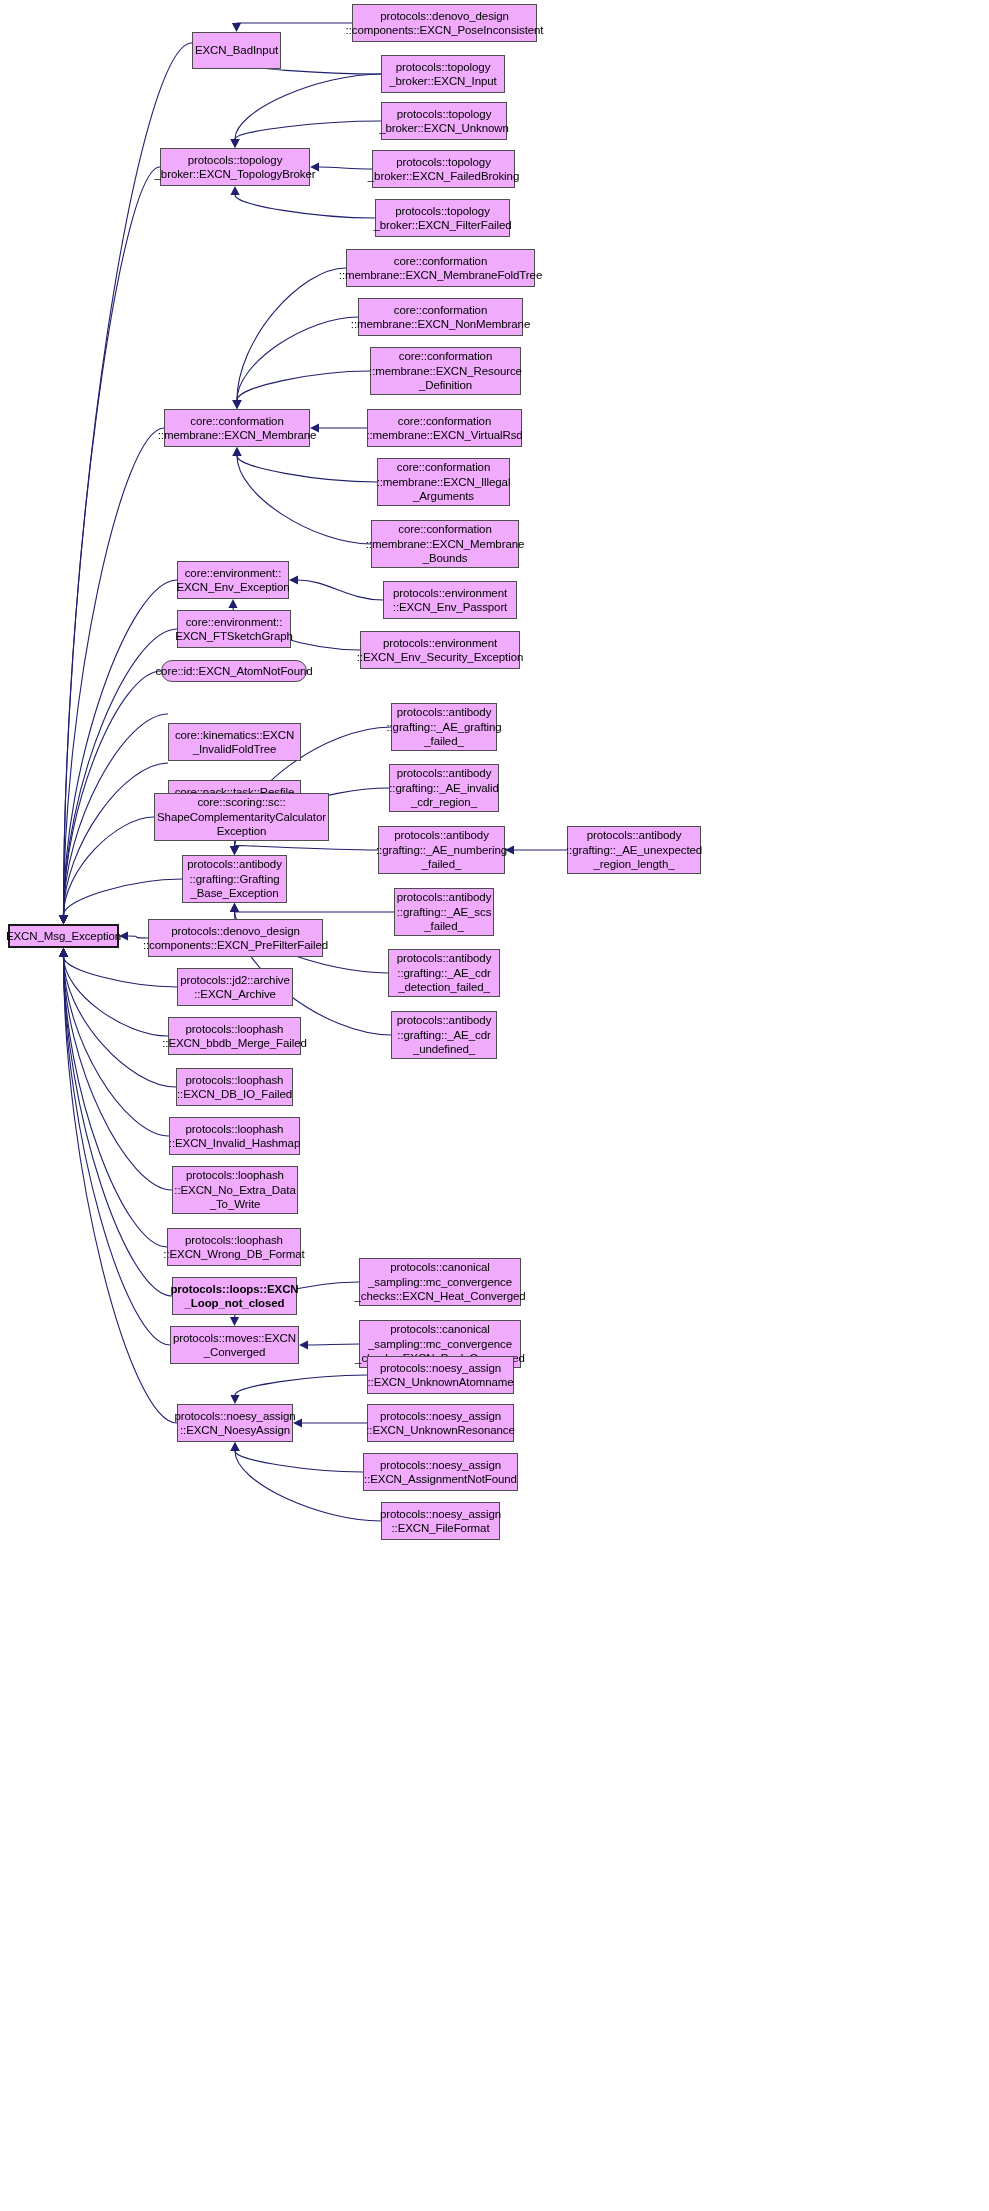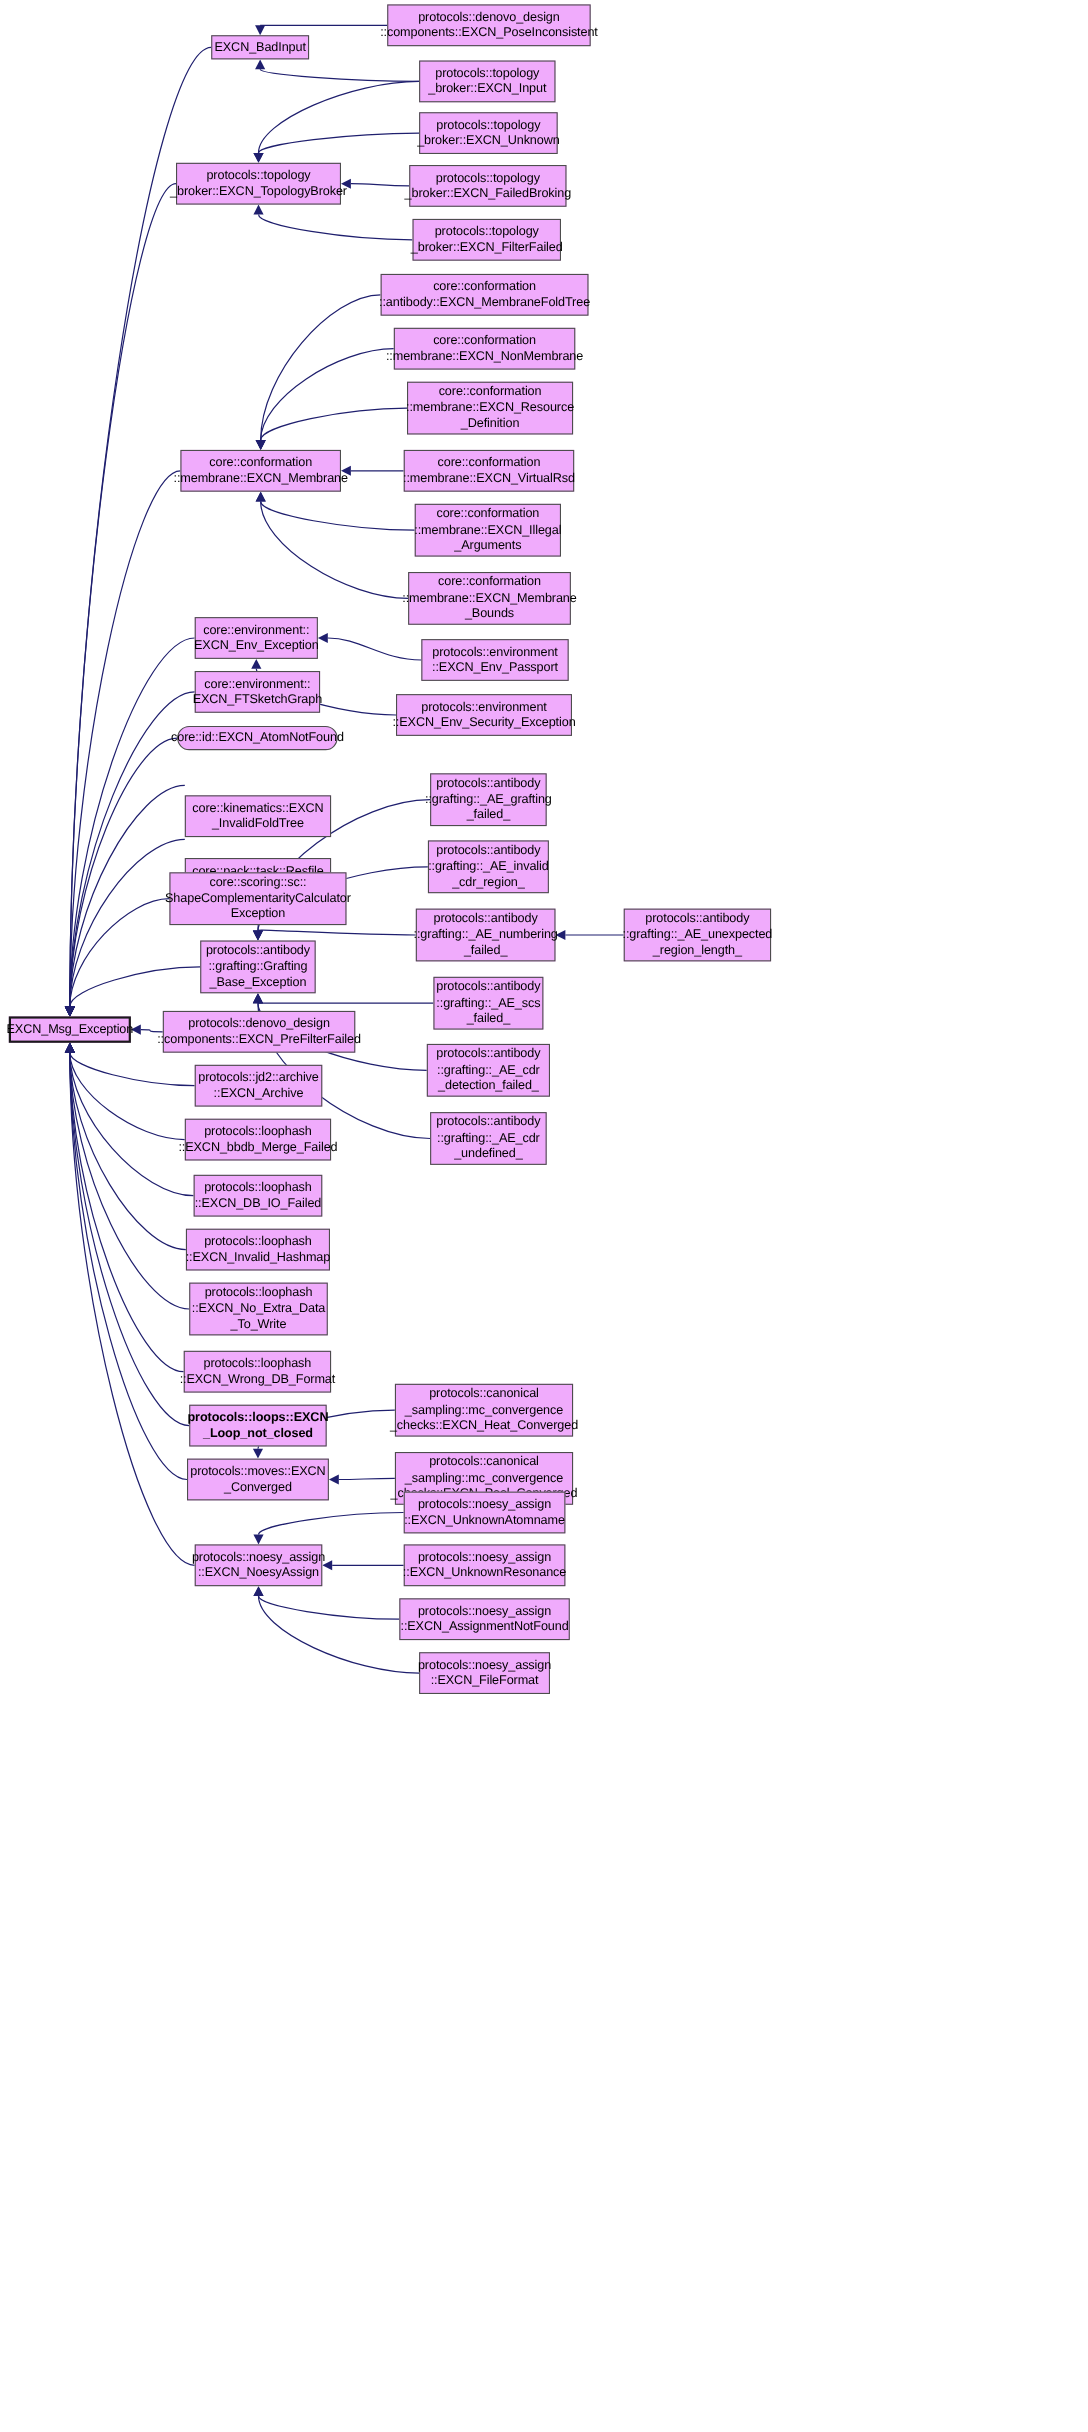--- a/index.html
+++ b/index.html
@@ -145,21 +145,21 @@
         <polygon points="63.5,948 68.1,957 58.9,957"></polygon>
         <path d="M 177 1423 C 129.32999999999998 1423, 63.5 1166.7, 63.5 957"></path>
       </g>
   </svg>
 
   <div class="node" style="left:352px;top:4px;width:185px;height:38px;">
     <span>protocols::denovo_design</span>
     <span>::components::EXCN_PoseInconsistent</span>
   </div>
 
-  <div class="node" style="left:192px;top:32px;width:89px;height:22px;">
+  <div class="node" style="left:192px;top:32px;width:89px;height:37px;">
     <span>EXCN_BadInput</span>
   </div>
 
   <div class="node" style="left:381px;top:55px;width:124px;height:38px;">
     <span>protocols::topology</span>
     <span>_broker::EXCN_Input</span>
   </div>
 
   <div class="node" style="left:381px;top:102px;width:126px;height:38px;">
     <span>protocols::topology</span>
@@ -176,21 +176,21 @@
     <span>_broker::EXCN_FailedBroking</span>
   </div>
 
   <div class="node" style="left:375px;top:199px;width:135px;height:38px;">
     <span>protocols::topology</span>
     <span>_broker::EXCN_FilterFailed</span>
   </div>
 
   <div class="node" style="left:346px;top:249px;width:189px;height:38px;">
     <span>core::conformation</span>
-    <span>::antibody::EXCN_MembraneFoldTree</span>
+    <span>::membrane::EXCN_MembraneFoldTree</span>
   </div>
 
   <div class="node" style="left:358px;top:298px;width:165px;height:38px;">
     <span>core::conformation</span>
     <span>::membrane::EXCN_NonMembrane</span>
   </div>
 
   <div class="node" style="left:370px;top:347px;width:151px;height:48px;">
     <span>core::conformation</span>
     <span>::membrane::EXCN_Resource</span>
@@ -246,21 +246,21 @@
   <div class="node" style="left:168px;top:695px;width:133px;height:38px;margin-top:28px;">
     <span>core::kinematics::EXCN</span>
     <span>_InvalidFoldTree</span>
   </div>
 
   <div class="node" style="left:168px;top:780px;width:133px;height:38px;">
     <span>core::pack::task::Resfile</span>
     <span>ReaderException</span>
   </div>
 
-  <div class="node" style="left:154px;top:793px;width:161px;height:48px;">
+  <div class="node" style="left:154px;top:793px;width:175px;height:48px;">
     <span>core::scoring::sc::</span>
     <span>ShapeComplementarityCalculator</span>
     <span>Exception</span>
   </div>
 
   <div class="node" style="left:182px;top:855px;width:105px;height:48px;">
     <span>protocols::antibody</span>
     <span>::grafting::Grafting</span>
     <span>_Base_Exception</span>
   </div>

